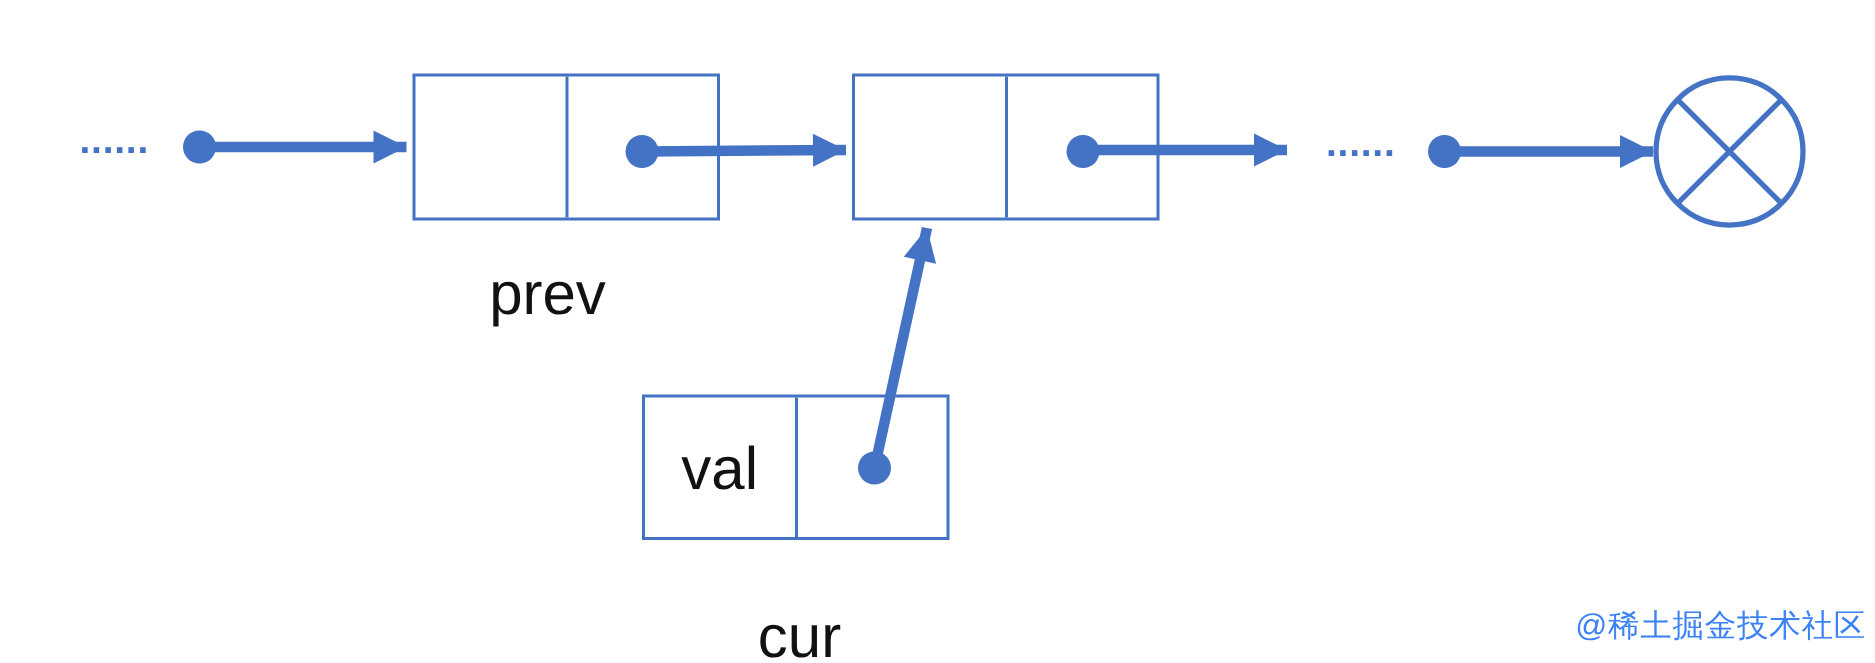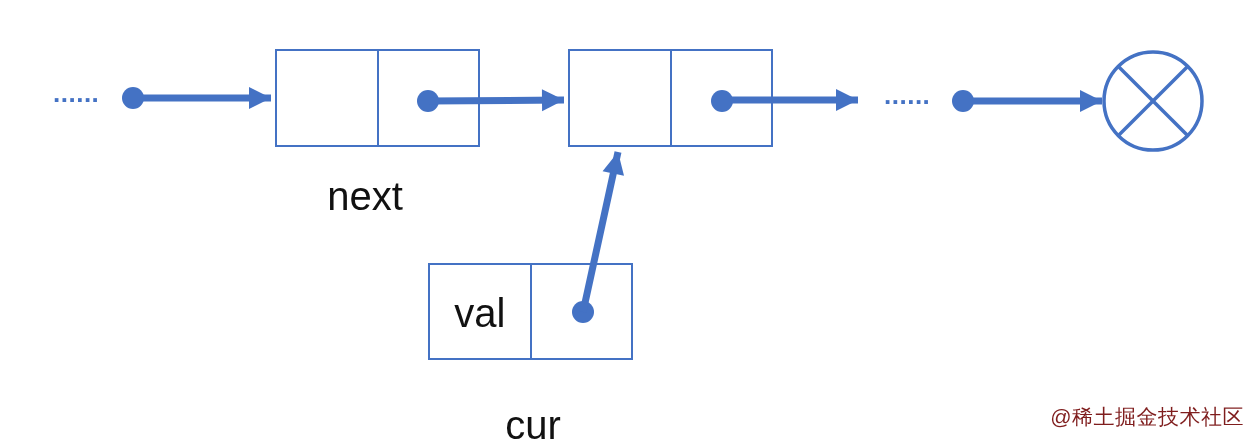--- a/index.html
+++ b/index.html
@@ -57,21 +57,21 @@
     z-index: 2;
     white-space: nowrap;
   }
   .ellipsis-left  { left: 53px;  top: 80px; }
   .ellipsis-right { left: 884px; top: 82px; }
   .watermark {
     position: absolute;
     right: 6px;
     bottom: 11px;
     font-size: 21px;
-    color: #7f1d1d;
+    color: #3b82f6;
     letter-spacing: 0.5px;
     z-index: 4;
     white-space: nowrap;
   }
 </style>
 </head>
 <body>
 
 <div class="stage">
 
@@ -85,21 +85,21 @@
     <div class="cell"></div>
   </div>
 
   <div class="node node-cur">
     <div class="cell">
       <span class="val-text">val</span>
     </div>
     <div class="cell"></div>
   </div>
 
-  <div class="diagram-label label-prev">next</div>
+  <div class="diagram-label label-prev">prev</div>
   <div class="diagram-label label-cur">cur</div>
 
   <div class="ellipsis ellipsis-left">......</div>
   <div class="ellipsis ellipsis-right">......</div>
 
   <svg class="diagram-svg" width="1250" height="442" viewBox="0 0 1250 442" xmlns="http://www.w3.org/2000/svg">
     <defs>
       <marker id="ah" viewBox="0 0 24 24" refX="23" refY="12" markerWidth="24" markerHeight="24" markerUnits="userSpaceOnUse" orient="auto">
         <path d="M1,1 L23,12 L1,23 Z" fill="#4472C4"></path>
       </marker>

